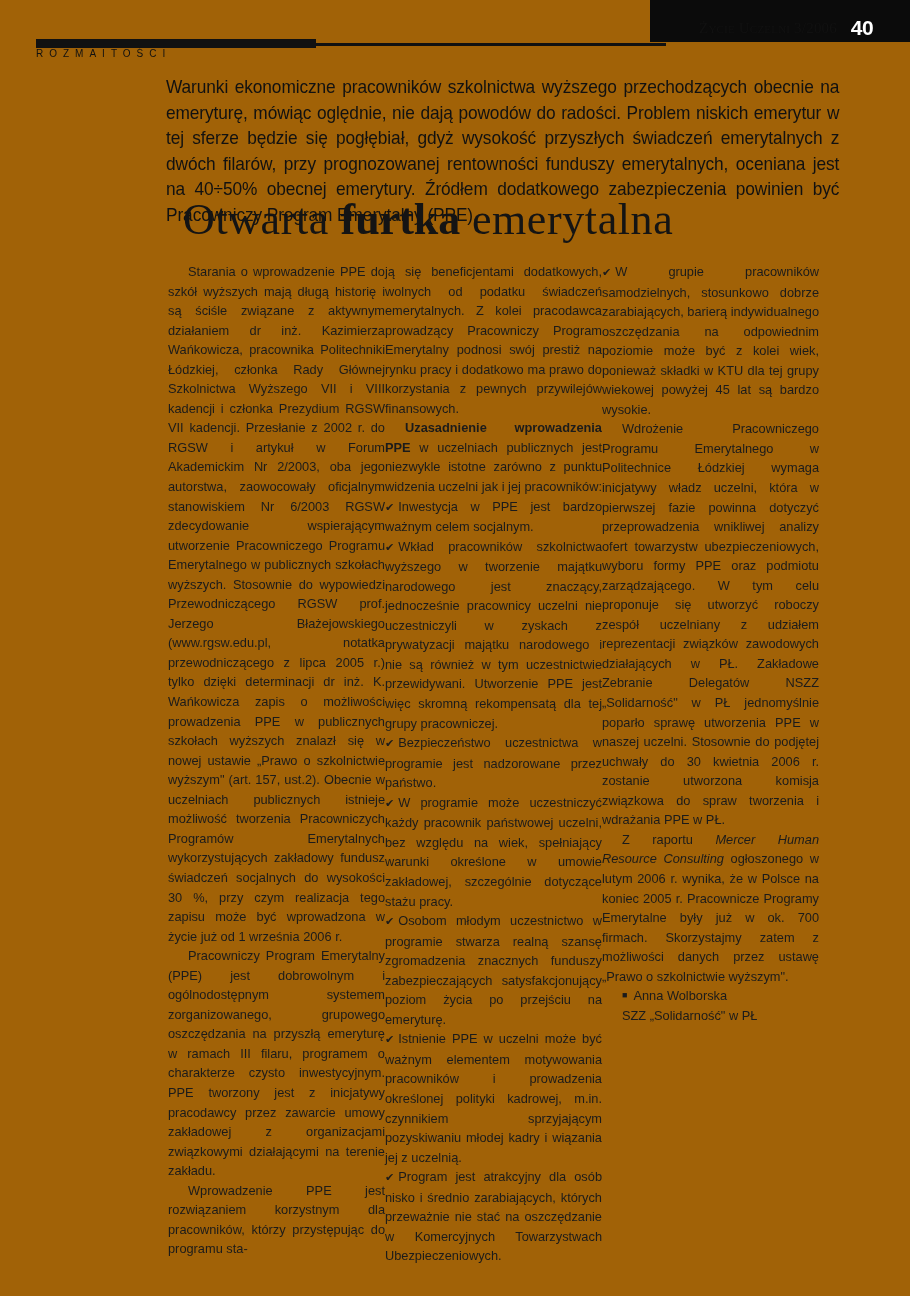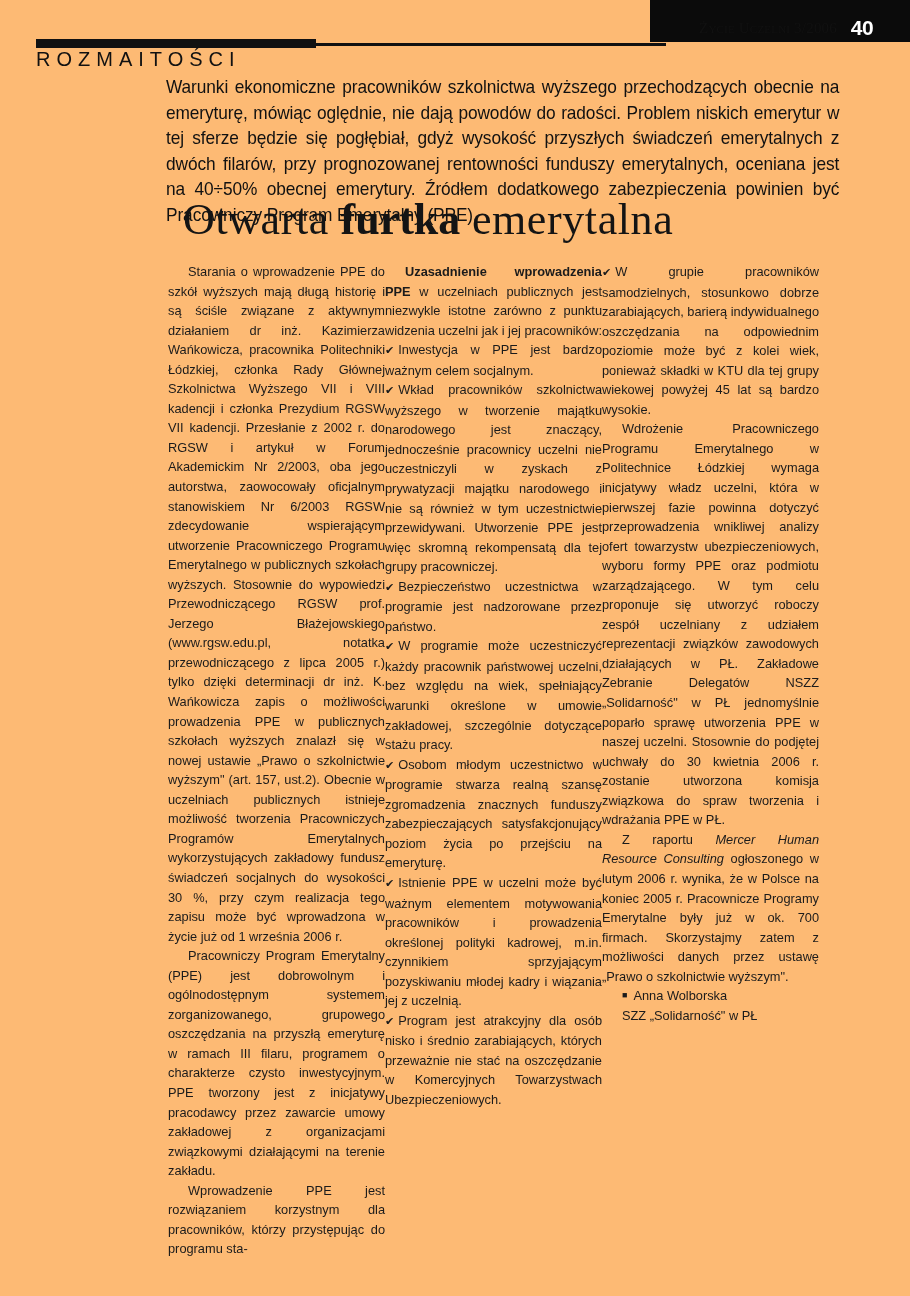--- a/index.html
+++ b/index.html
@@ -13,21 +13,21 @@
     position: relative;
     font-family: "Liberation Sans", sans-serif;
     color: #1a1a1a;
     overflow: hidden;
   }
 
   
   .page {
     position: absolute;
     inset: 0;
-    background: #fdba74;
+    background: #a16207;
   }
 
   
   .masthead {
     position: absolute;
     top: 0;
     left: 0;
     width: 910px;
     height: 68px;
   }
@@ -78,21 +78,21 @@
     left: 36px;
     top: 39px;
     width: 280px;
     height: 9px;
     background: #111;
   }
   .section-label {
     position: absolute;
     left: 36px;
     top: 48px;
-    font-size: 20px;
+    font-size: 10px;
     letter-spacing: 6px;
     color: #111;
     font-family: "Liberation Sans", sans-serif;
   }
 
   
   .lead {
     position: absolute;
     left: 166px;
     top: 74px;
@@ -190,20 +190,21 @@
 
   <div class="columns">
 
     <div class="col">
       <p>Starania o wprowadzenie PPE do szkół wyższych mają długą historię i są ściśle związane z aktywnym działaniem dr inż. Kazimierza Wańkowicza, pracownika Politechniki Łódzkiej, członka Rady Głównej Szkolnictwa Wyższego VII i VIII kadencji i członka Prezydium RGSW VII kadencji. Przesłanie z 2002 r. do RGSW i artykuł w Forum Akademickim Nr 2/2003, oba jego autorstwa, zaowocowały oficjalnym stanowiskiem Nr 6/2003 RGSW zdecydowanie wspierającym utworzenie Pracowniczego Programu Emerytalnego w publicznych szkołach wyższych. Stosownie do wypowiedzi Przewodniczącego RGSW prof. Jerzego Błażejowskiego (www.rgsw.edu.pl, notatka przewodniczącego z lipca 2005 r.) tylko dzięki determinacji dr inż. K. Wańkowicza zapis o możliwości prowadzenia PPE w publicznych szkołach wyższych znalazł się w nowej ustawie „Prawo o szkolnictwie wyższym" (art. 157, ust.2). Obecnie w uczelniach publicznych istnieje możliwość tworzenia Pracowniczych Programów Emerytalnych wykorzystujących zakładowy fundusz świadczeń socjalnych do wysokości 30 %, przy czym realizacja tego zapisu może być wprowadzona w życie już od 1 września 2006 r.</p>
       <p>Pracowniczy Program Emerytalny (PPE) jest dobrowolnym i ogólnodostępnym systemem zorganizowanego, grupowego oszczędzania na przyszłą emeryturę w ramach III filaru, programem o charakterze czysto inwestycyjnym. PPE tworzony jest z inicjatywy pracodawcy przez zawarcie umowy zakładowej z organizacjami związkowymi działającymi na terenie zakładu.</p>
       <p>Wprowadzenie PPE jest rozwiązaniem korzystnym dla pracowników, którzy przystępując do programu sta-</p>
     </div>
 
     <div class="col">
+      <p class="noindent">ją się beneficjentami dodatkowych, wolnych od podatku świadczeń emerytalnych. Z kolei pracodawca prowadzący Pracowniczy Program Emerytalny podnosi swój prestiż na rynku pracy i dodatkowo ma prawo do korzystania z pewnych przywilejów finansowych.</p>
       <p><span class="subhead">Uzasadnienie wprowadzenia PPE</span><span> w uczelniach publicznych jest niezwykle istotne zarówno z punktu widzenia uczelni jak i jej pracowników:</span></p>
       <p class="bullet"><span class="tick">✔</span><span>Inwestycja w PPE jest bardzo ważnym celem socjalnym.</span></p>
       <p class="bullet"><span class="tick">✔</span><span>Wkład pracowników szkolnictwa wyższego w tworzenie majątku narodowego jest znaczący, jednocześnie pracownicy uczelni nie uczestniczyli w zyskach z prywatyzacji majątku narodowego i nie są również w tym uczestnictwie przewidywani. Utworzenie PPE jest więc skromną rekompensatą dla tej grupy pracowniczej.</span></p>
       <p class="bullet"><span class="tick">✔</span><span>Bezpieczeństwo uczestnictwa w programie jest nadzorowane przez państwo.</span></p>
       <p class="bullet"><span class="tick">✔</span><span>W programie może uczestniczyć każdy pracownik państwowej uczelni, bez względu na wiek, spełniający warunki określone w umowie zakładowej, szczególnie dotyczące stażu pracy.</span></p>
       <p class="bullet"><span class="tick">✔</span><span>Osobom młodym uczestnictwo w programie stwarza realną szansę zgromadzenia znacznych funduszy zabezpieczających satysfakcjonujący poziom życia po przejściu na emeryturę.</span></p>
       <p class="bullet"><span class="tick">✔</span><span>Istnienie PPE w uczelni może być ważnym elementem motywowania pracowników i prowadzenia określonej polityki kadrowej, m.in. czynnikiem sprzyjającym pozyskiwaniu młodej kadry i wiązania jej z uczelnią.</span></p>
       <p class="bullet"><span class="tick">✔</span><span>Program jest atrakcyjny dla osób nisko i średnio zarabiających, których przeważnie nie stać na oszczędzanie w Komercyjnych Towarzystwach Ubezpieczeniowych.</span></p>
     </div>
 

